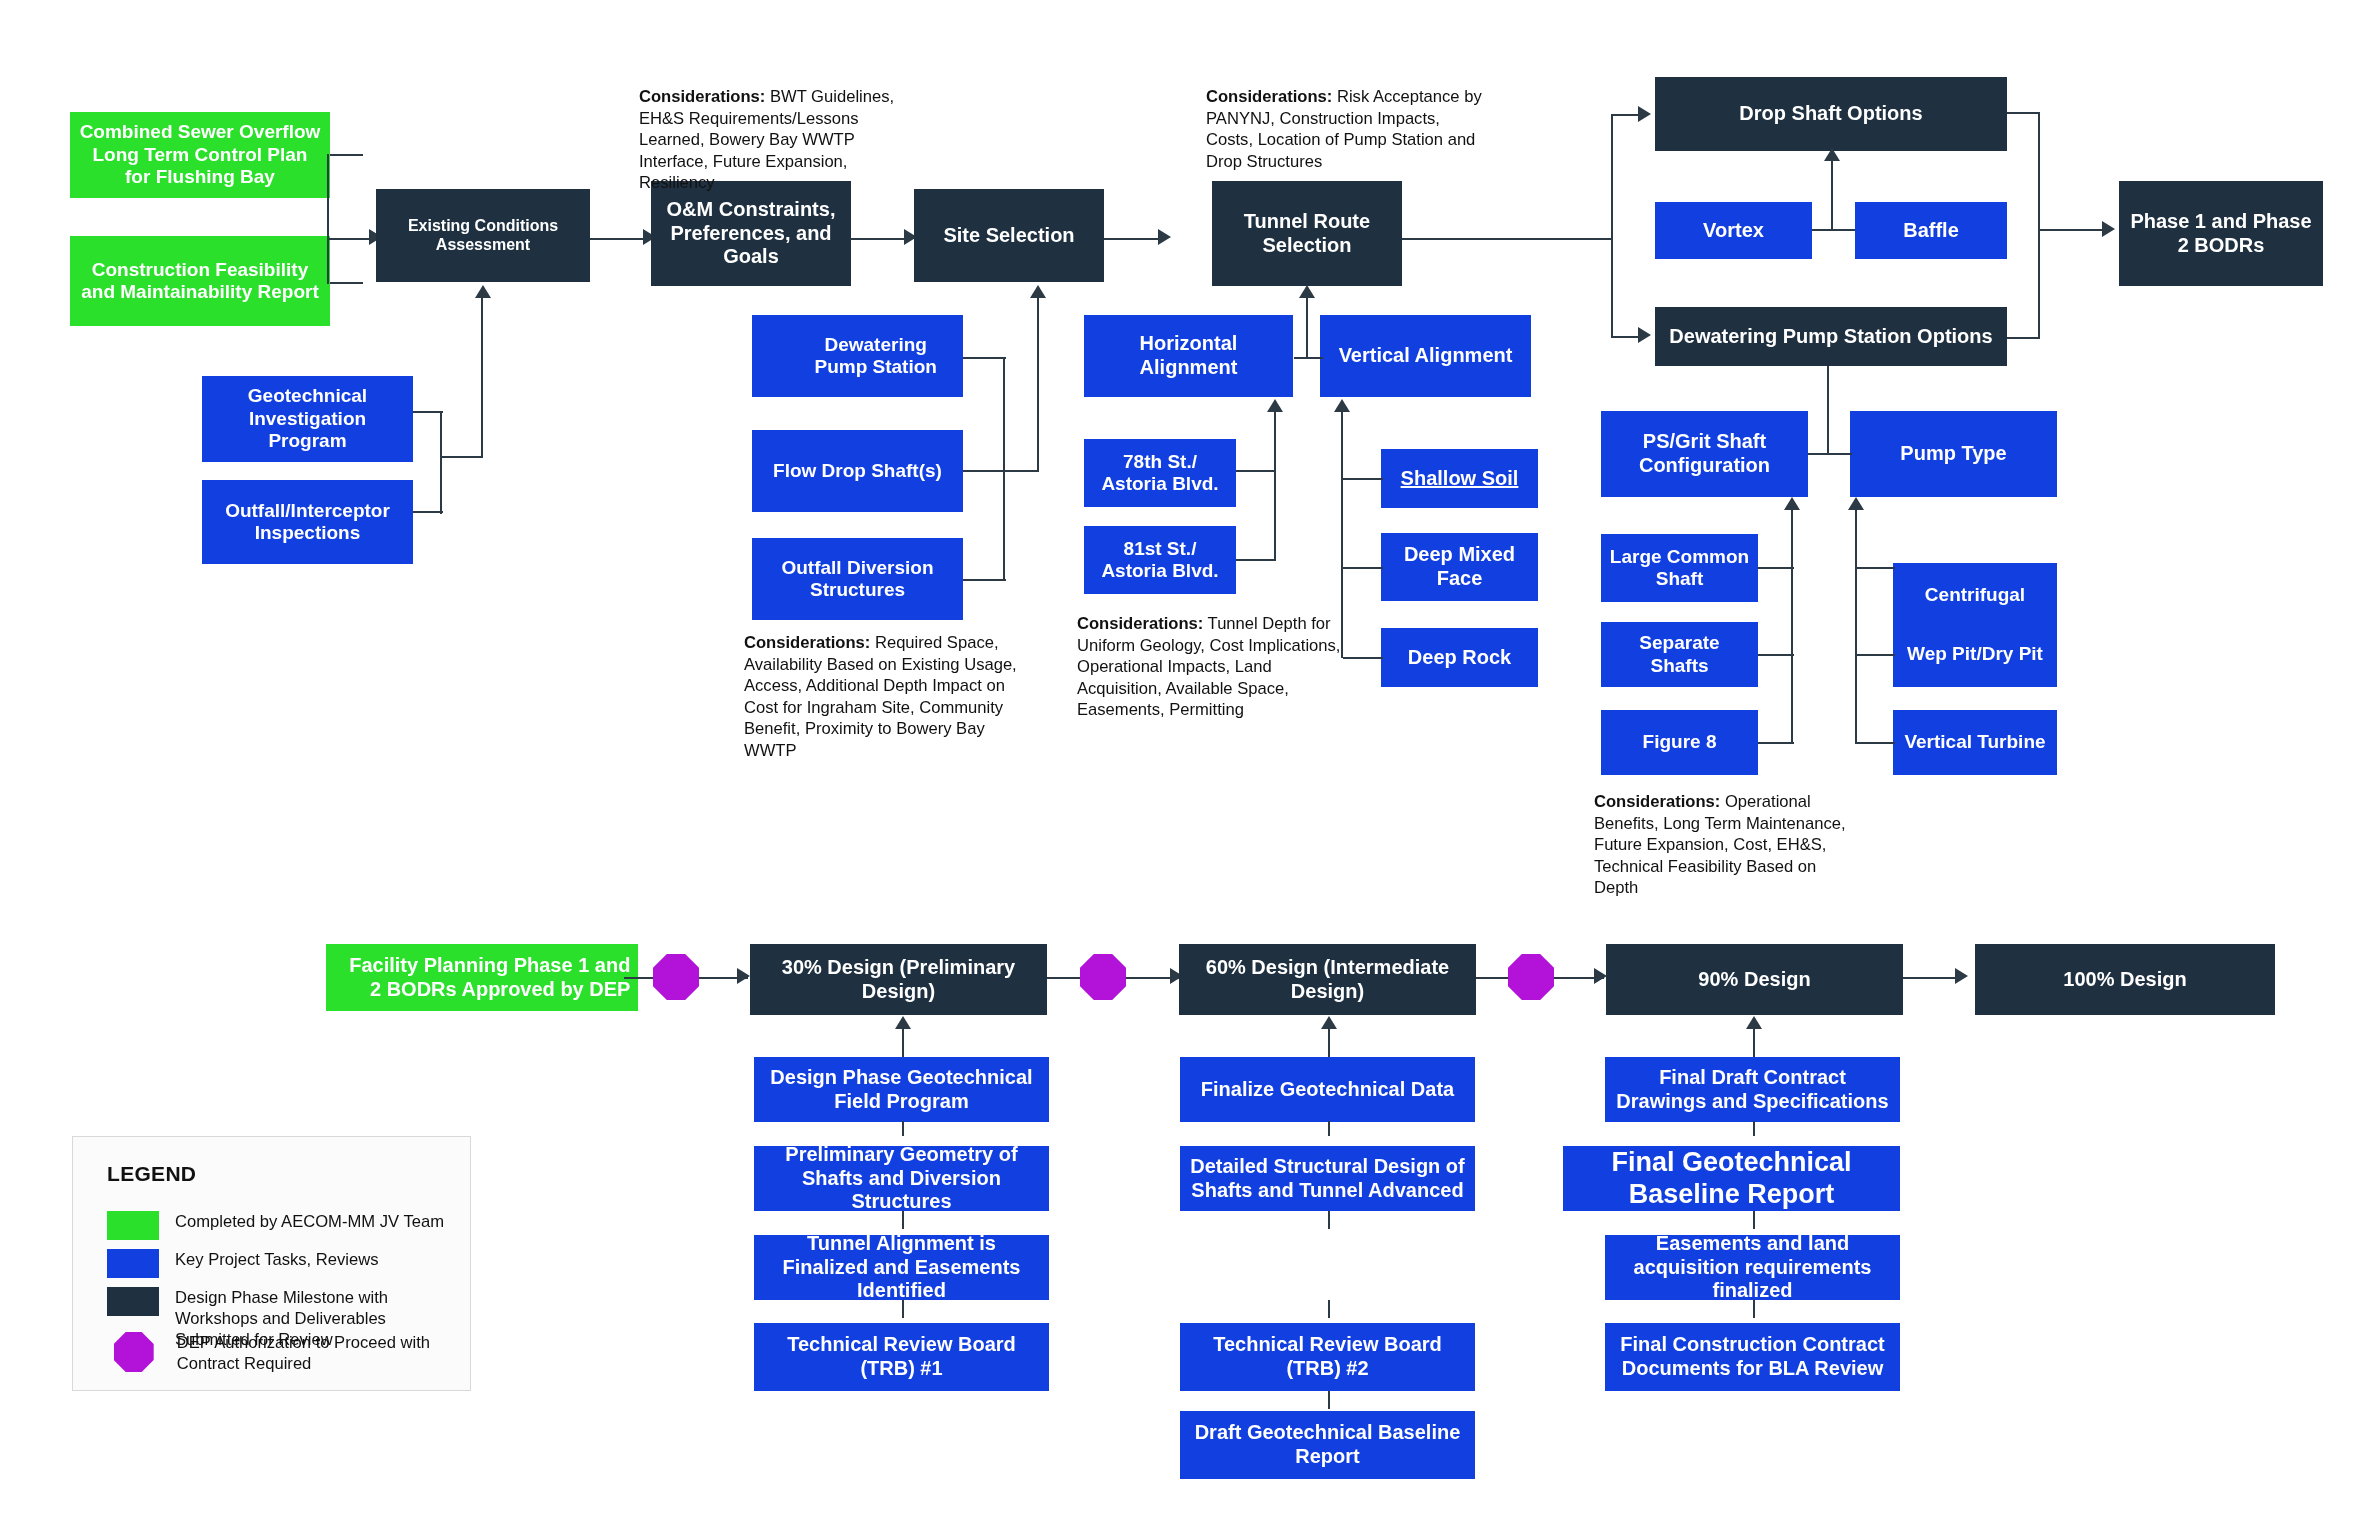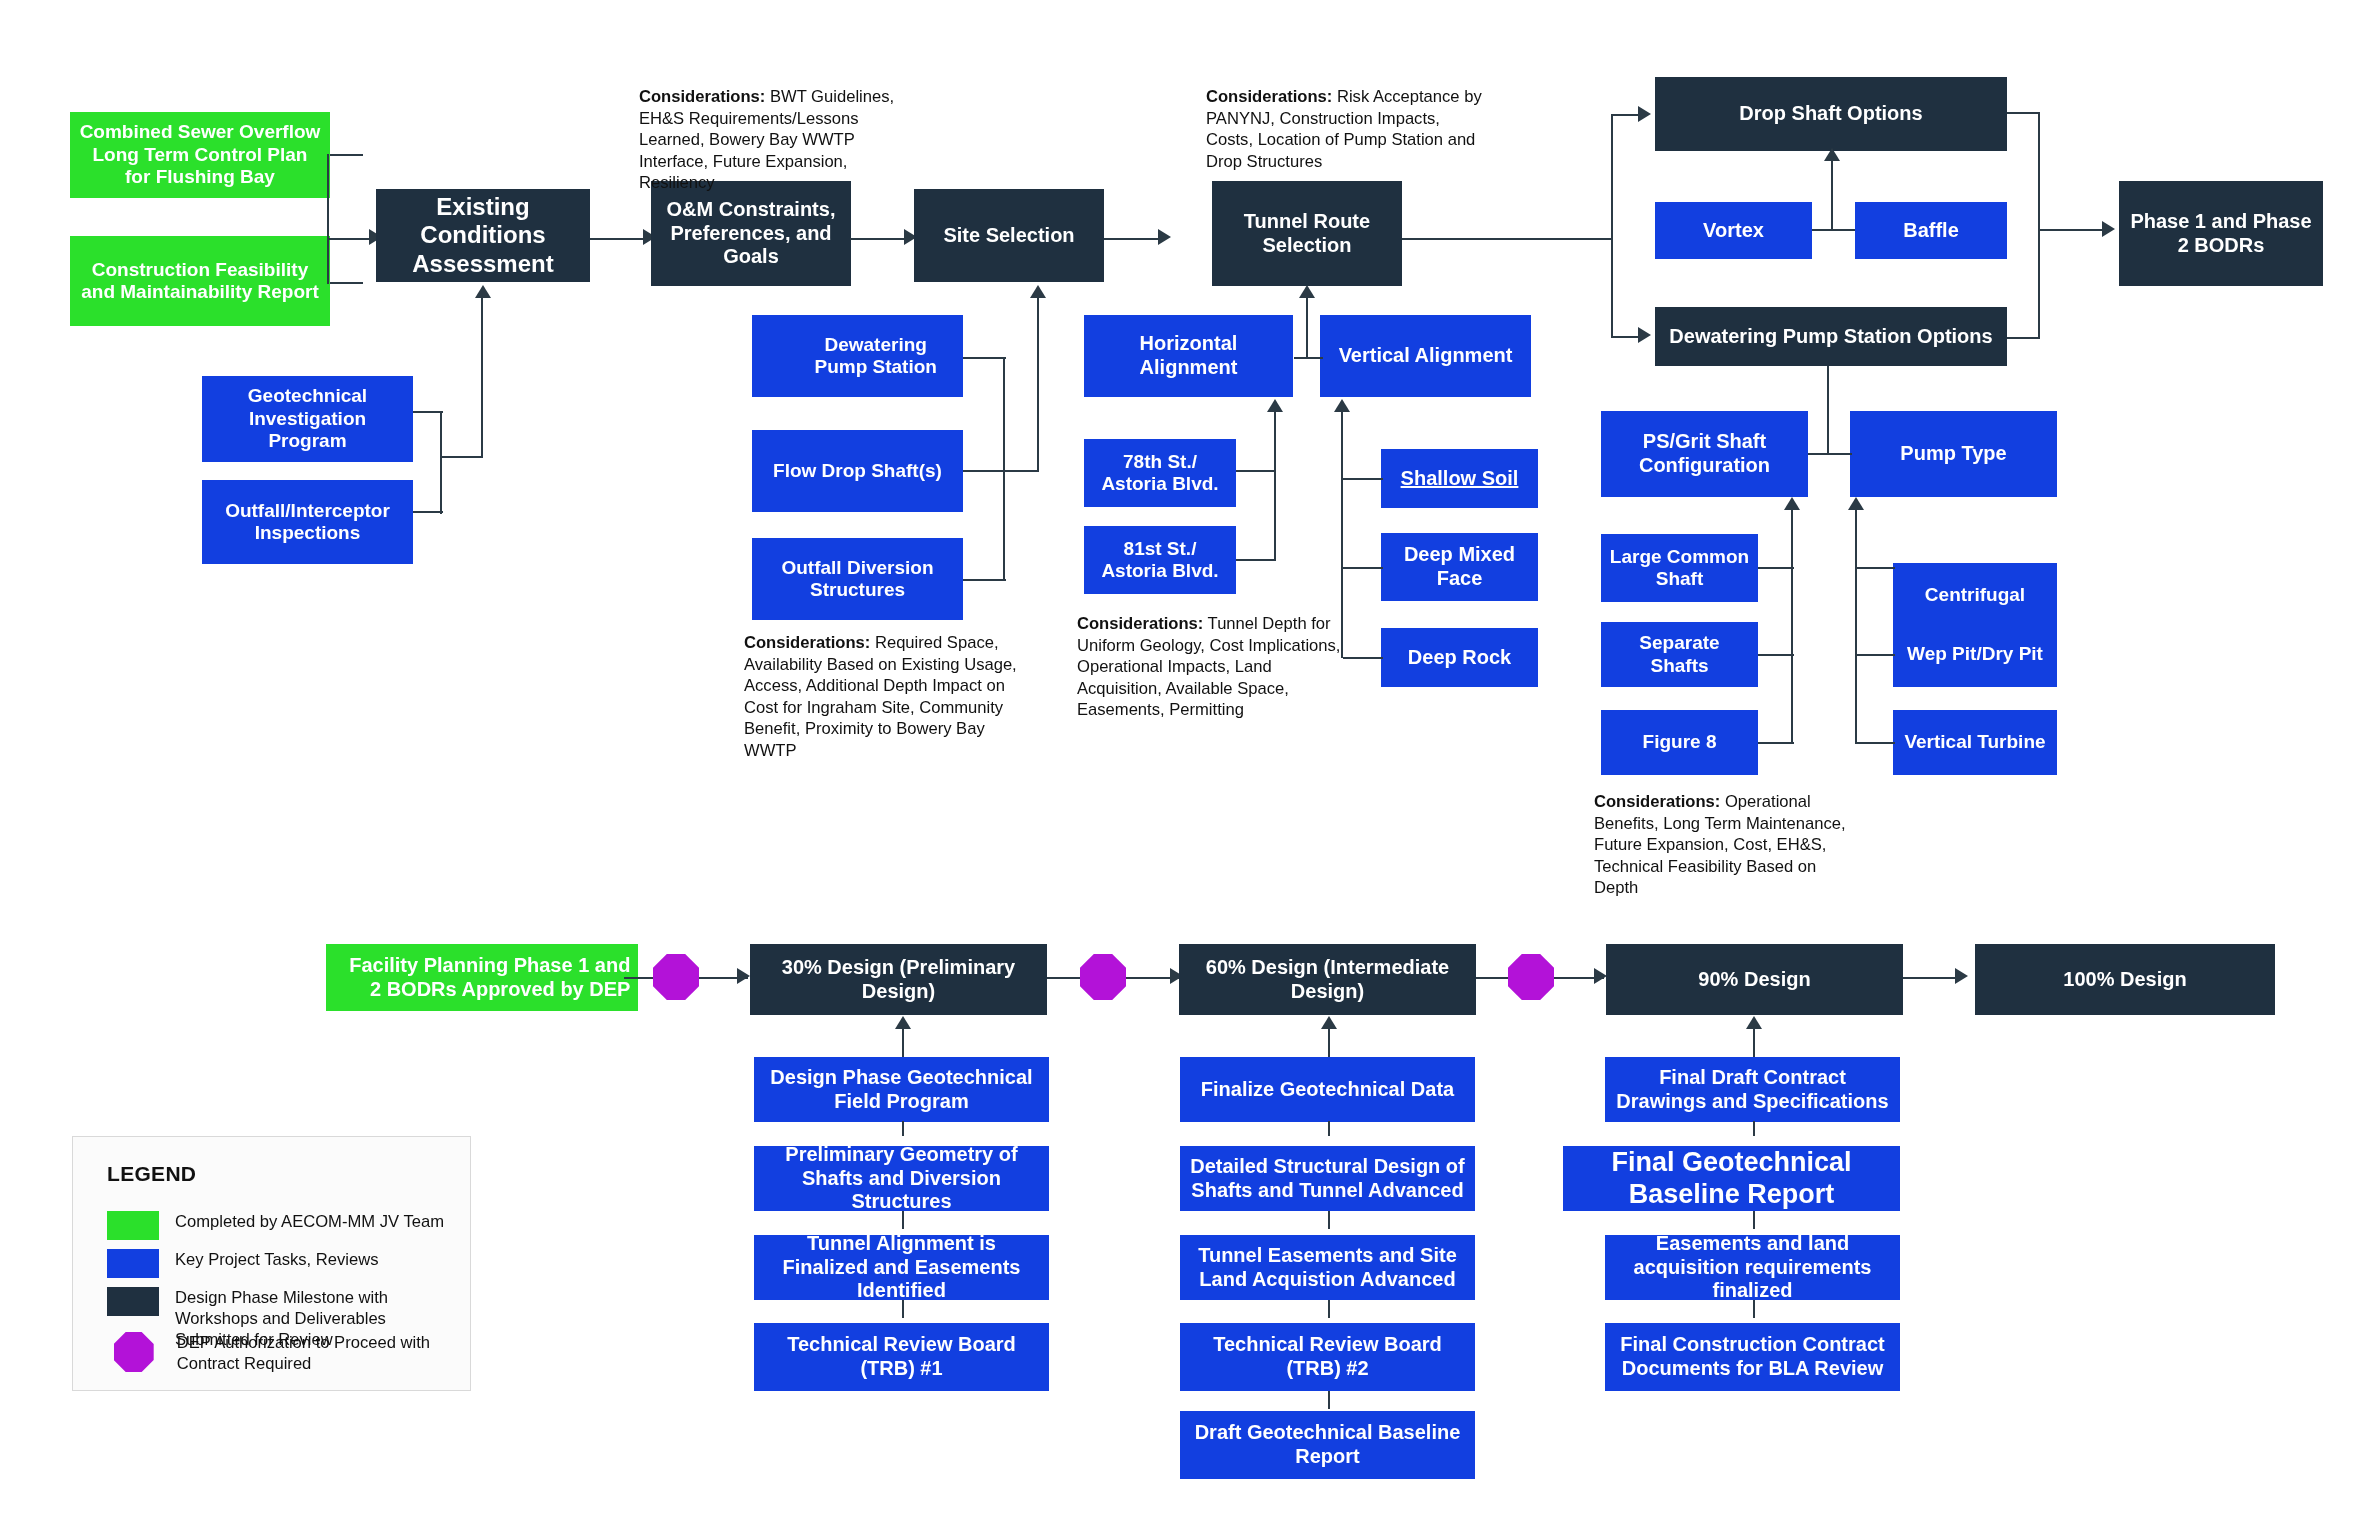--- a/index.html
+++ b/index.html
@@ -45,21 +45,21 @@
 
   <div class="box green" style="left:70px;top:112px;width:260px;height:86px;font-size:19px;">Combined Sewer Overflow Long Term Control Plan for Flushing Bay</div>
   <div class="box green" style="left:70px;top:236px;width:260px;height:90px;font-size:19px;">Construction Feasibility and Maintainability Report</div>
 
   <div class="ln hl" style="left:330px;top:154px;width:33px;"></div>
   <div class="ln hl" style="left:330px;top:282px;width:33px;"></div>
   <div class="ln vl" style="left:327px;top:154px;height:130px;"></div>
   <div class="ln hl" style="left:327px;top:238px;width:45px;"></div>
   <div class="arw arw-r" style="left:369px;top:229px;"></div>
 
-  <div class="box dark" style="left:376px;top:189px;width:214px;height:93px;font-size:24px;">Existing Conditions Assessment</div>
+  <div class="box dark" style="left:376px;top:189px;width:214px;height:93px;font-size:16px;">Existing Conditions Assessment</div>
 
   <div class="ln hl" style="left:590px;top:238px;width:57px;"></div>
   <div class="arw arw-r" style="left:643px;top:229px;"></div>
 
   <div class="box dark" style="left:651px;top:181px;width:200px;height:105px;font-size:20px;">O&amp;M Constraints, Preferences, and Goals</div>
 
   <div class="ln hl" style="left:850px;top:238px;width:57px;"></div>
   <div class="arw arw-r" style="left:904px;top:229px;"></div>
 
   <div class="box dark" style="left:914px;top:189px;width:190px;height:93px;font-size:20px;">Site Selection</div>
@@ -212,21 +212,20 @@
   <div class="box blue" style="left:754px;top:1235px;width:295px;height:65px;font-size:20px;">Tunnel Alignment is Finalized and Easements Identified</div>
   <div class="ln vl" style="left:902px;top:1300px;height:18px;"></div>
   <div class="box blue" style="left:754px;top:1323px;width:295px;height:68px;font-size:20px;">Technical Review Board (TRB) #1</div>
 
   <div class="ln vl" style="left:1328px;top:1027px;height:30px;"></div>
   <div class="arw arw-u" style="left:1321px;top:1016px;"></div>
   <div class="box blue" style="left:1180px;top:1057px;width:295px;height:65px;font-size:20px;">Finalize Geotechnical Data</div>
   <div class="ln vl" style="left:1328px;top:1121px;height:15px;"></div>
   <div class="box blue" style="left:1180px;top:1146px;width:295px;height:65px;font-size:20px;">Detailed Structural Design of Shafts and Tunnel Advanced</div>
   <div class="ln vl" style="left:1328px;top:1211px;height:18px;"></div>
-  <div class="box blue" style="left:1180px;top:1235px;width:295px;height:65px;font-size:20px;">Tunnel Easements and Site Land Acquistion Advanced</div>
   <div class="ln vl" style="left:1328px;top:1300px;height:18px;"></div>
   <div class="box blue" style="left:1180px;top:1323px;width:295px;height:68px;font-size:20px;">Technical Review Board (TRB) #2</div>
   <div class="ln vl" style="left:1328px;top:1391px;height:18px;"></div>
   <div class="box blue" style="left:1180px;top:1411px;width:295px;height:68px;font-size:20px;">Draft Geotechnical Baseline Report</div>
 
   <div class="ln vl" style="left:1753px;top:1027px;height:30px;"></div>
   <div class="arw arw-u" style="left:1746px;top:1016px;"></div>
   <div class="box blue" style="left:1605px;top:1057px;width:295px;height:65px;font-size:20px;">Final Draft Contract Drawings and Specifications</div>
   <div class="ln vl" style="left:1753px;top:1121px;height:15px;"></div>
   <div class="box blue" style="left:1563px;top:1146px;width:337px;height:65px;font-size:27px;">Final Geotechnical Baseline Report</div>

